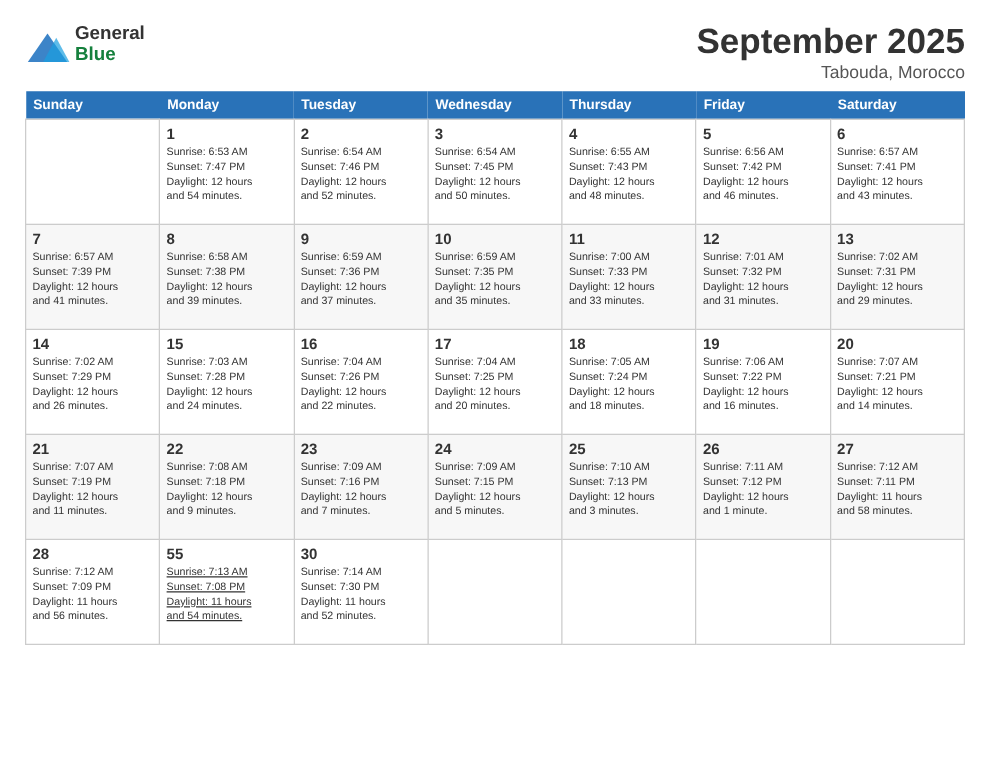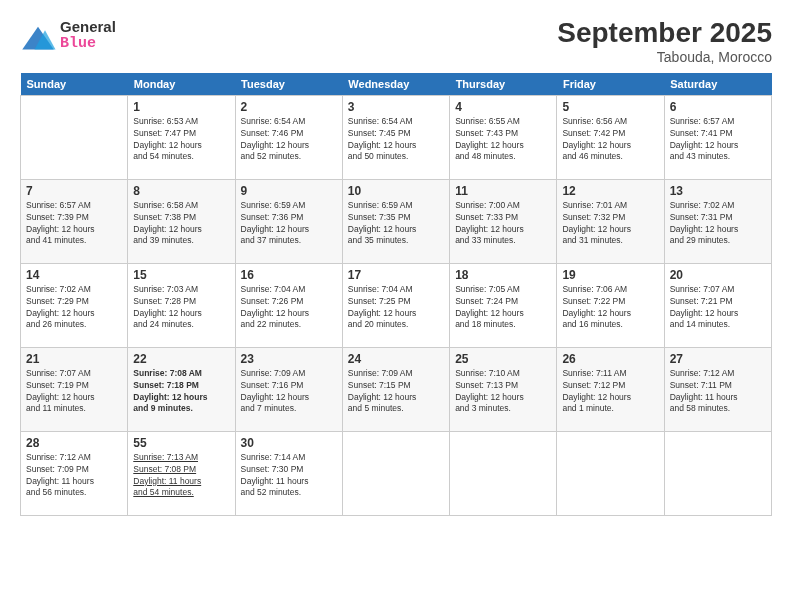--- a/index.html
+++ b/index.html
@@ -26,21 +26,21 @@
       display: flex;
       align-items: flex-end;
       gap: 4px;
     }
     .logo-text {
       font-size: 15px;
       font-weight: bold;
       color: #333;
       line-height: 1.15;
     }
-    .logo-text .blue { color: #ec4899; font-family: Liberation Mono, monospace; }
+    .logo-text .blue { color: #15803d; }
     .logo-icon {
       width: 36px;
       height: 28px;
     }
     .title-block {
       text-align: right;
     }
     .month-title {
       font-size: 28px;
       font-weight: bold;
@@ -277,21 +277,21 @@
         <tr>
           <td>
             <div class="day-number">21</div>
             <div class="day-info" style="white-space: pre-line;">Sunrise: 7:07 AM
 Sunset: 7:19 PM
 Daylight: 12 hours
 and 11 minutes.</div>
           </td>
           <td>
             <div class="day-number">22</div>
-            <div class="day-info" style="white-space: pre-line; font-weight: bold;">Sunrise: 7:08 AM
+            <div class="day-info" style="white-space: pre-line;">Sunrise: 7:08 AM
 Sunset: 7:18 PM
 Daylight: 12 hours
 and 9 minutes.</div>
           </td>
           <td>
             <div class="day-number">23</div>
             <div class="day-info" style="white-space: pre-line;">Sunrise: 7:09 AM
 Sunset: 7:16 PM
 Daylight: 12 hours
 and 7 minutes.</div>

